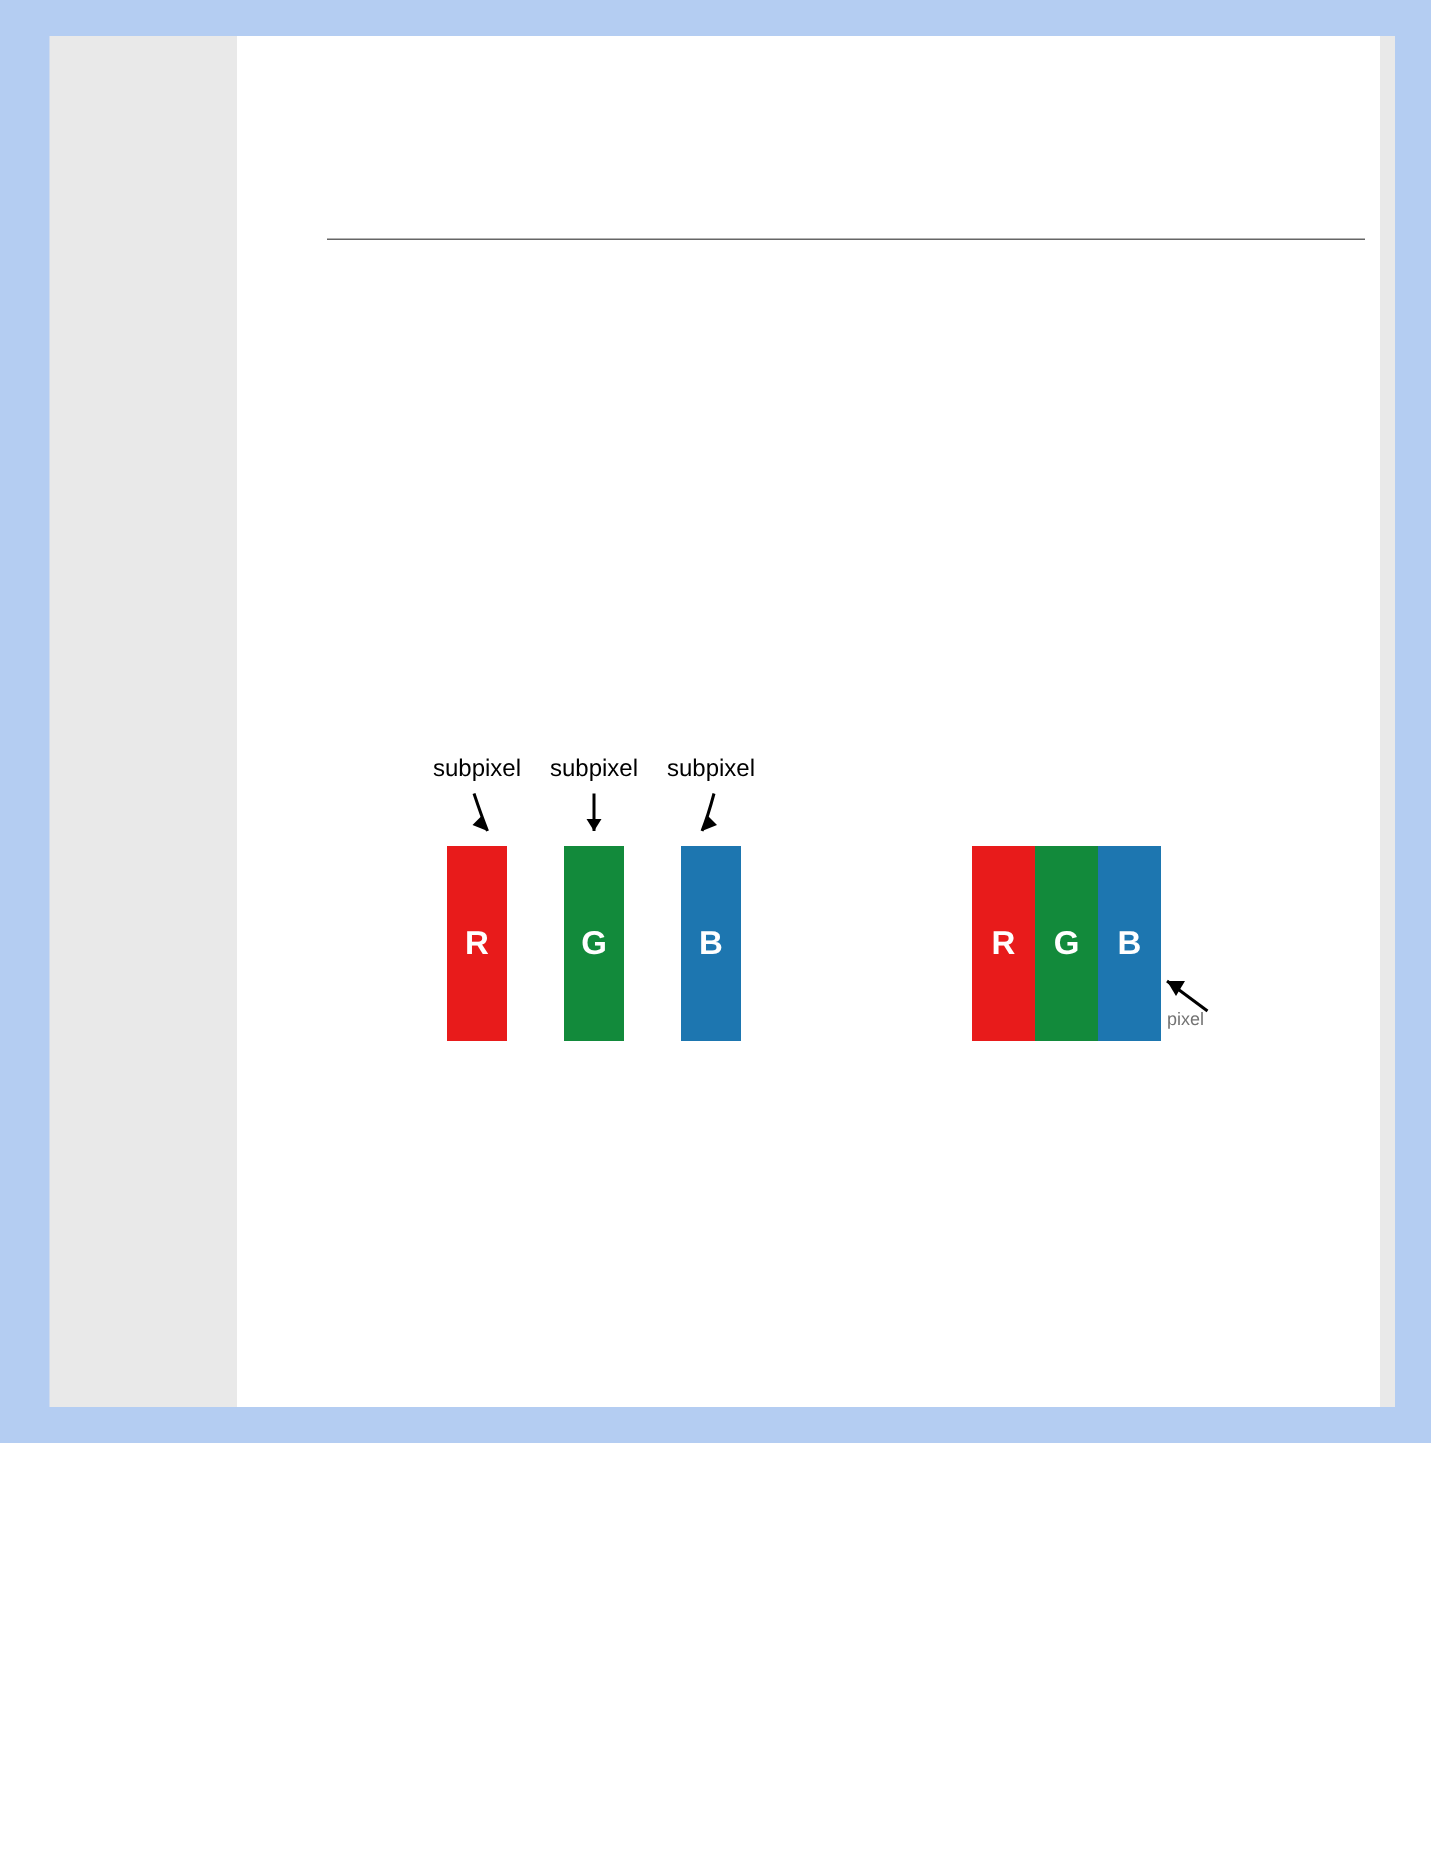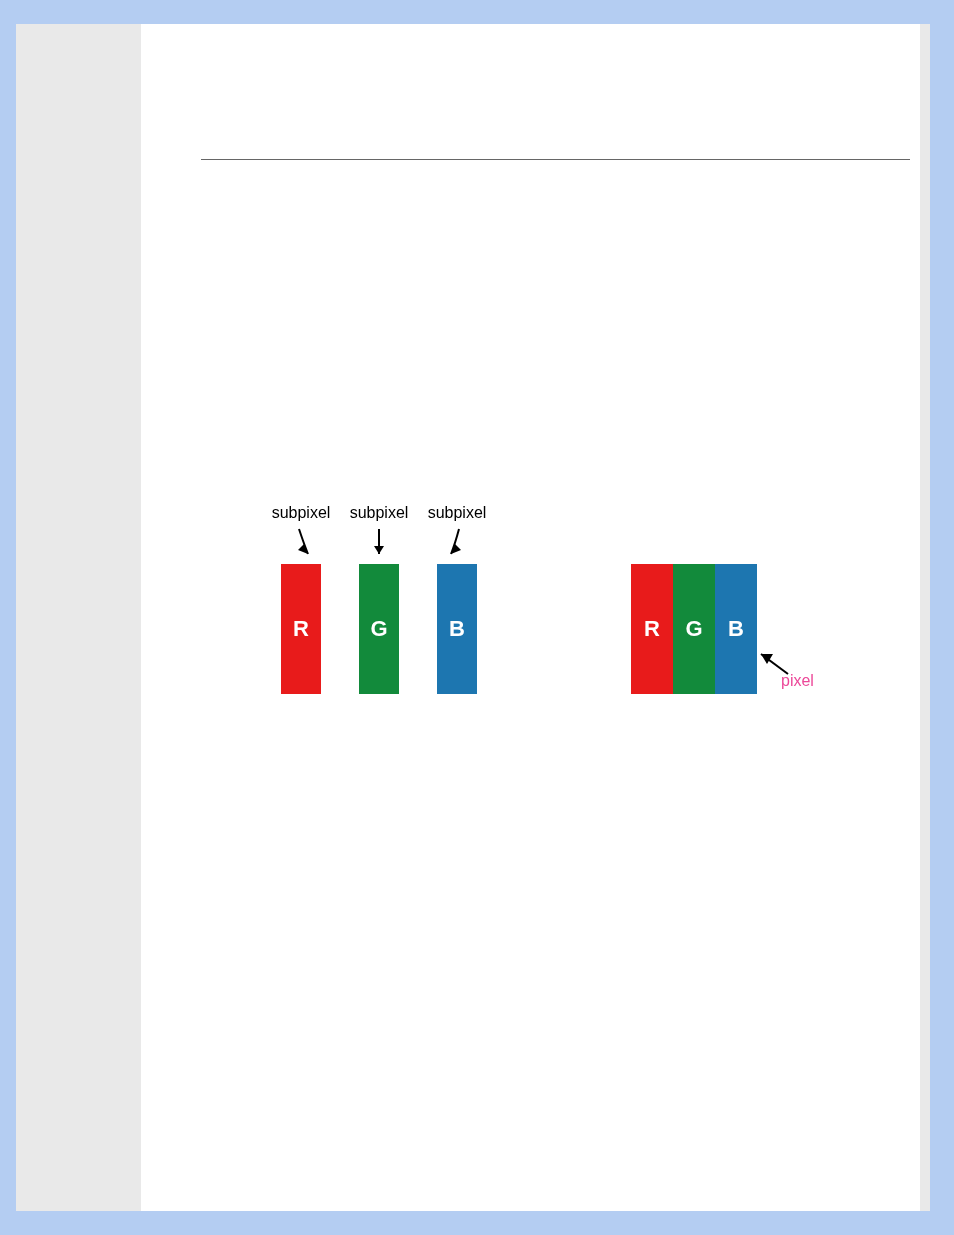--- a/index.html
+++ b/index.html
@@ -7,24 +7,24 @@
     padding: 0;
     width: 954px;
     height: 1235px;
     overflow: hidden;
     font-family: Arial, Helvetica, sans-serif;
   }
 
   
   .outer {
     width: 954px;
-    height: 1235px;
+    height: 962px;
     background: #b4cdf2;
     box-sizing: border-box;
-    padding: 24px 24px 24px 16px;
+    padding: 24px 24px 24px 33px;
   }
 
   
   .holder {
     width: 100%;
     height: 100%;
     background: #e9e9e9;
     box-sizing: border-box;
     position: relative;
   }
@@ -139,23 +139,23 @@
     position: absolute;
     top: 150px;
     left: 612px;
     width: 40px;
     height: 40px;
     pointer-events: none;
   }
   .pixLbl {
     position: absolute;
     top: 178px;
-    left: 640px;
-    font-size: 16px;
-    color: #ec4899;
+    left: 620px;
+    font-size: 12px;
+    color: #737373;
   }
 
 </style>
 </head>
 <body>
 
 <div class="outer">
   <div class="holder">
     <div class="page">
 

